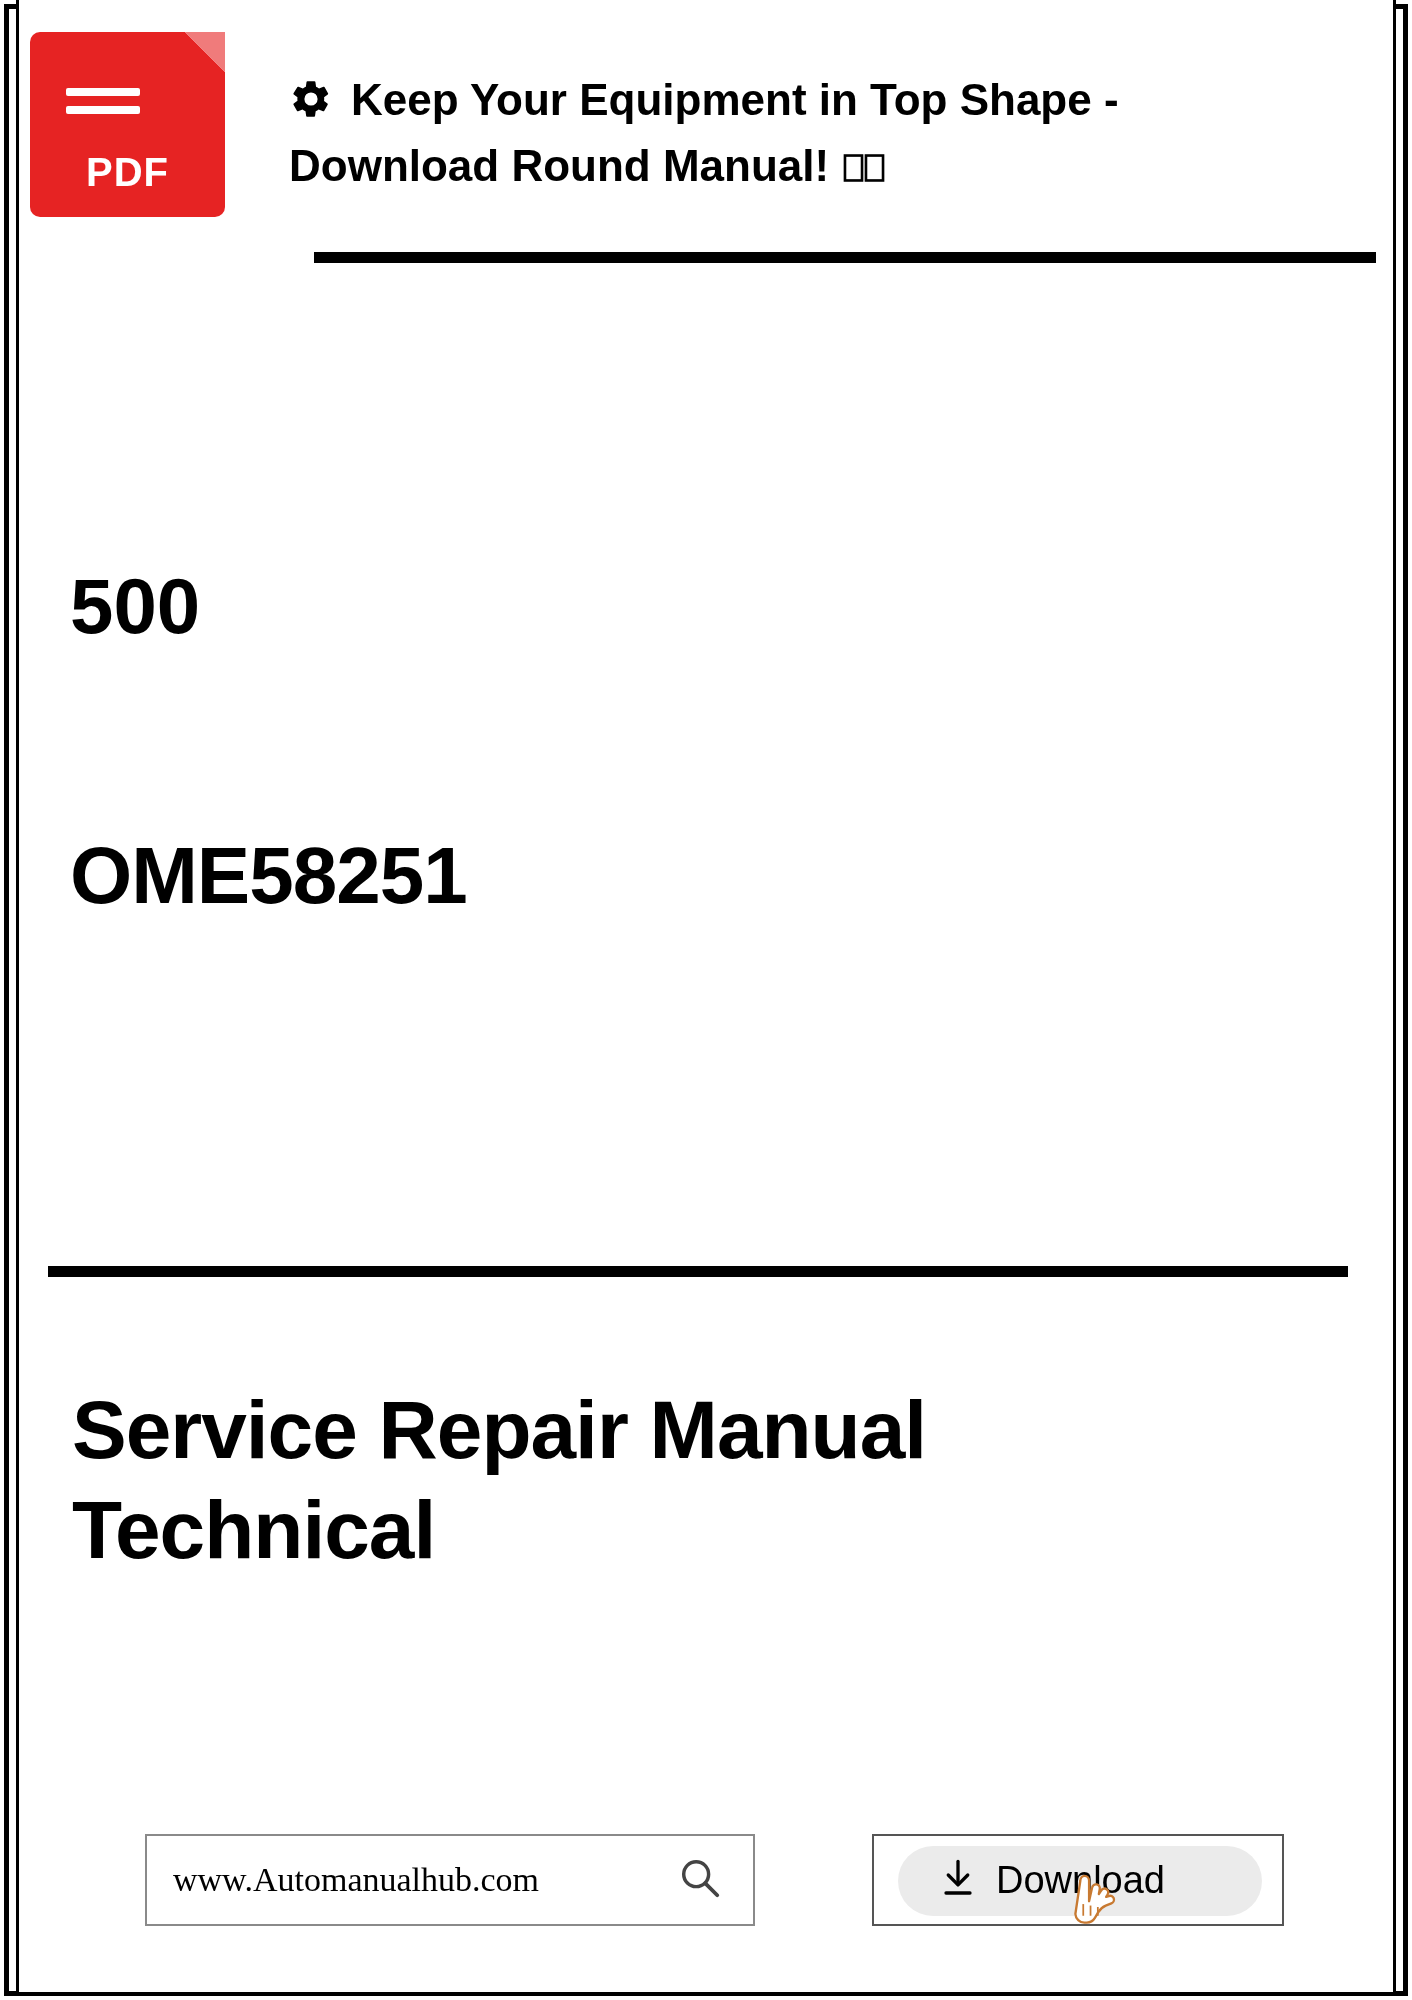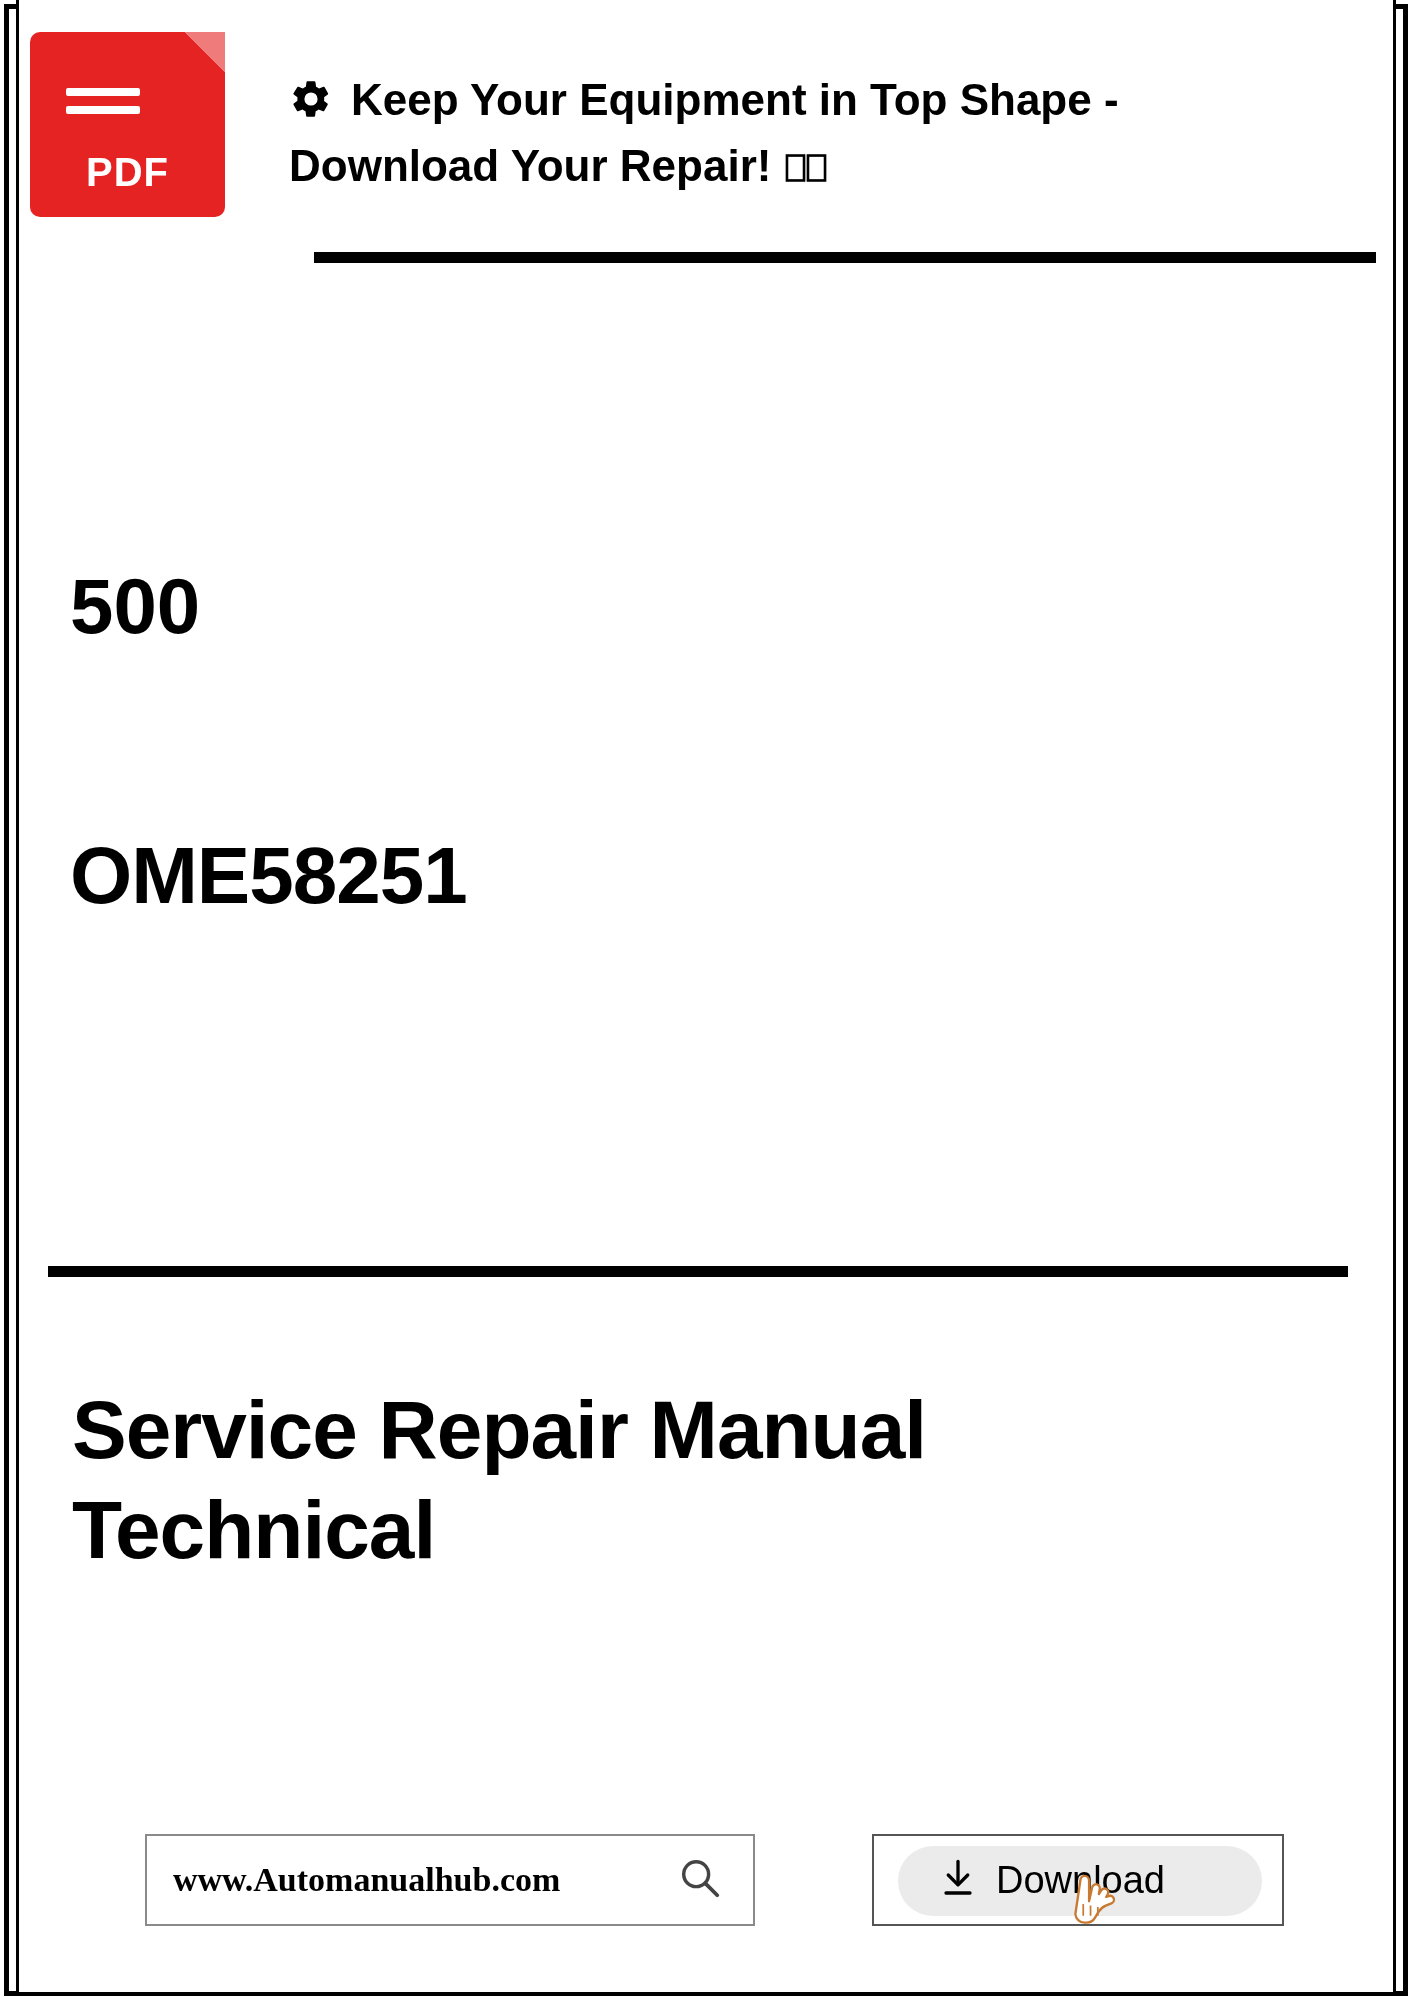--- a/index.html
+++ b/index.html
@@ -208,21 +208,20 @@
 
   .url-box {
     position: absolute;
     left: 145px;
     top: 24px;
     width: 610px;
     height: 92px;
     border: 2px solid #8a8a8a;
     background: #ffffff;
     box-sizing: border-box;
-    font-weight: bold;
   }
   .url-text {
     position: absolute;
     left: 26px;
     top: 50%;
     transform: translateY(-50%);
     font-size: 34px;
     color: #000000;
     font-family: "Liberation Serif", serif;
     white-space: nowrap;
@@ -299,21 +298,21 @@
 
     <div class="header-text-wrap">
       <div class="header-line">
         <span class="gear-icon">
           <svg width="44" height="44" viewBox="0 0 24 24" aria-hidden="true">
             <path fill="#000000" d="M19.14 12.94a7.07 7.07 0 0 0 .06-.94 7.07 7.07 0 0 0-.06-.94l2.03-1.58a.5.5 0 0 0 .12-.64l-1.92-3.32a.5.5 0 0 0-.6-.22l-2.39.96a7.2 7.2 0 0 0-1.62-.94l-.36-2.54a.5.5 0 0 0-.5-.42h-3.84a.5.5 0 0 0-.5.42l-.36 2.54c-.59.24-1.13.56-1.62.94l-2.39-.96a.5.5 0 0 0-.6.22L2.47 8.84a.5.5 0 0 0 .12.64l2.03 1.58c-.04.31-.06.63-.06.94 0 .31.02.63.06.94l-2.03 1.58a.5.5 0 0 0-.12.64l1.92 3.32c.12.21.37.3.6.22l2.39-.96c.49.38 1.03.7 1.62.94l.36 2.54a.5.5 0 0 0 .5.42h3.84a.5.5 0 0 0 .5-.42l.36-2.54c.59-.24 1.13-.56 1.62-.94l2.39.96c.23.08.48-.1.6-.22l1.92-3.32a.5.5 0 0 0-.12-.64l-2.03-1.58zM12 15.6A3.6 3.6 0 1 1 12 8.4a3.6 3.6 0 0 1 0 7.2z"></path>
           </svg>
         </span><span>Keep Your Equipment in Top Shape -</span>
       </div>
       <div class="header-line">
-        <span>Download Your Repair!</span><span class="book-icon">
+        <span>Download Round Manual!</span><span class="book-icon">
           <svg width="42" height="34" viewBox="0 0 32 24" aria-hidden="true">
             <rect x="1.5" y="2.5" width="13" height="19" fill="none" stroke="#000000" stroke-width="2"></rect>
             <rect x="17.5" y="2.5" width="13" height="19" fill="none" stroke="#000000" stroke-width="2"></rect>
           </svg>
         </span>
       </div>
     </div>
 
     <div class="header-rule"></div>
   </div>

